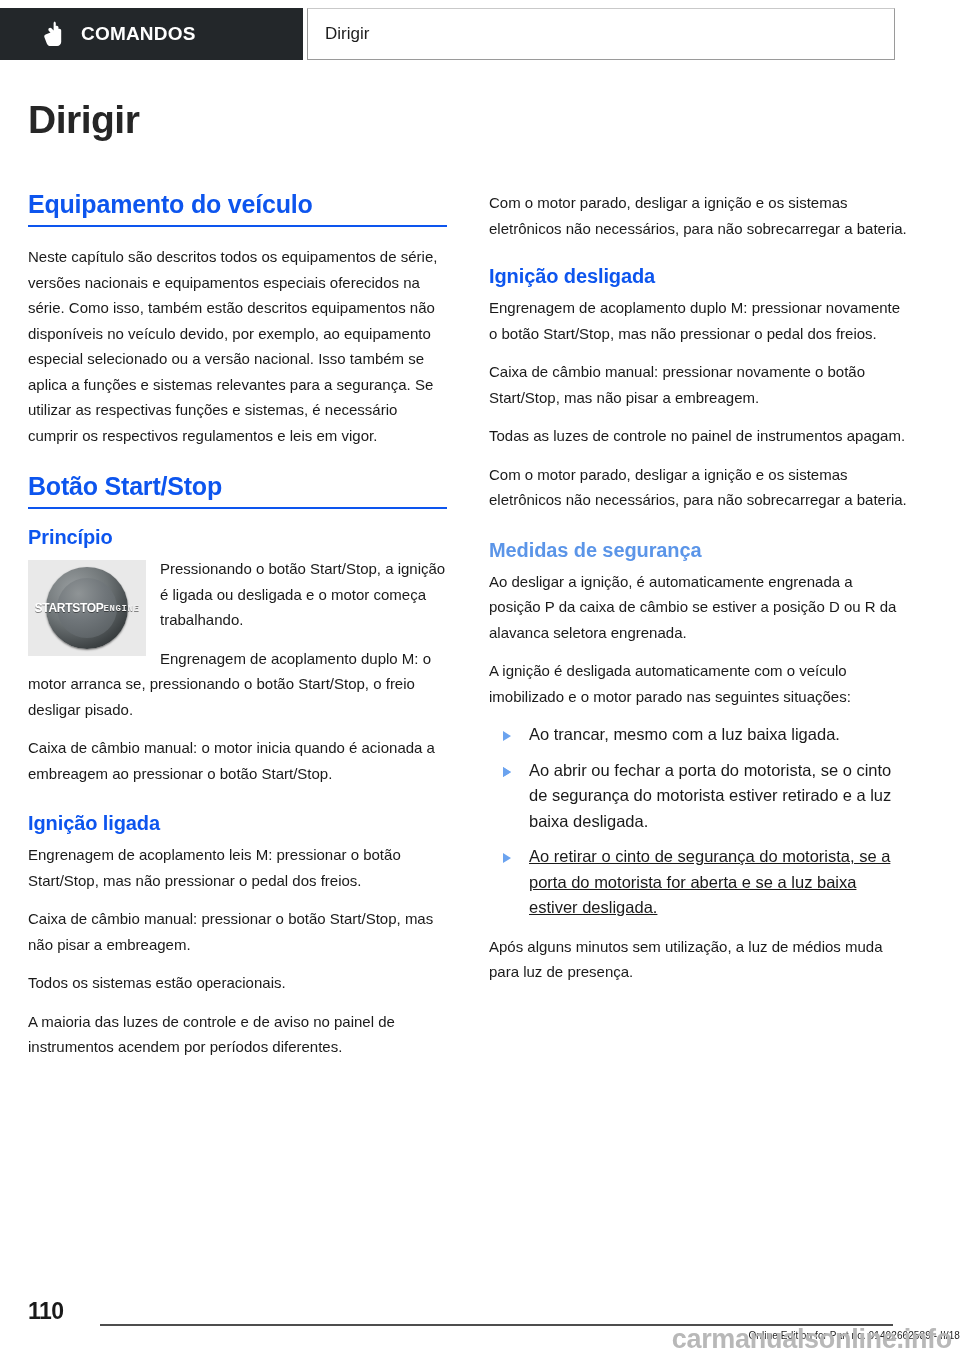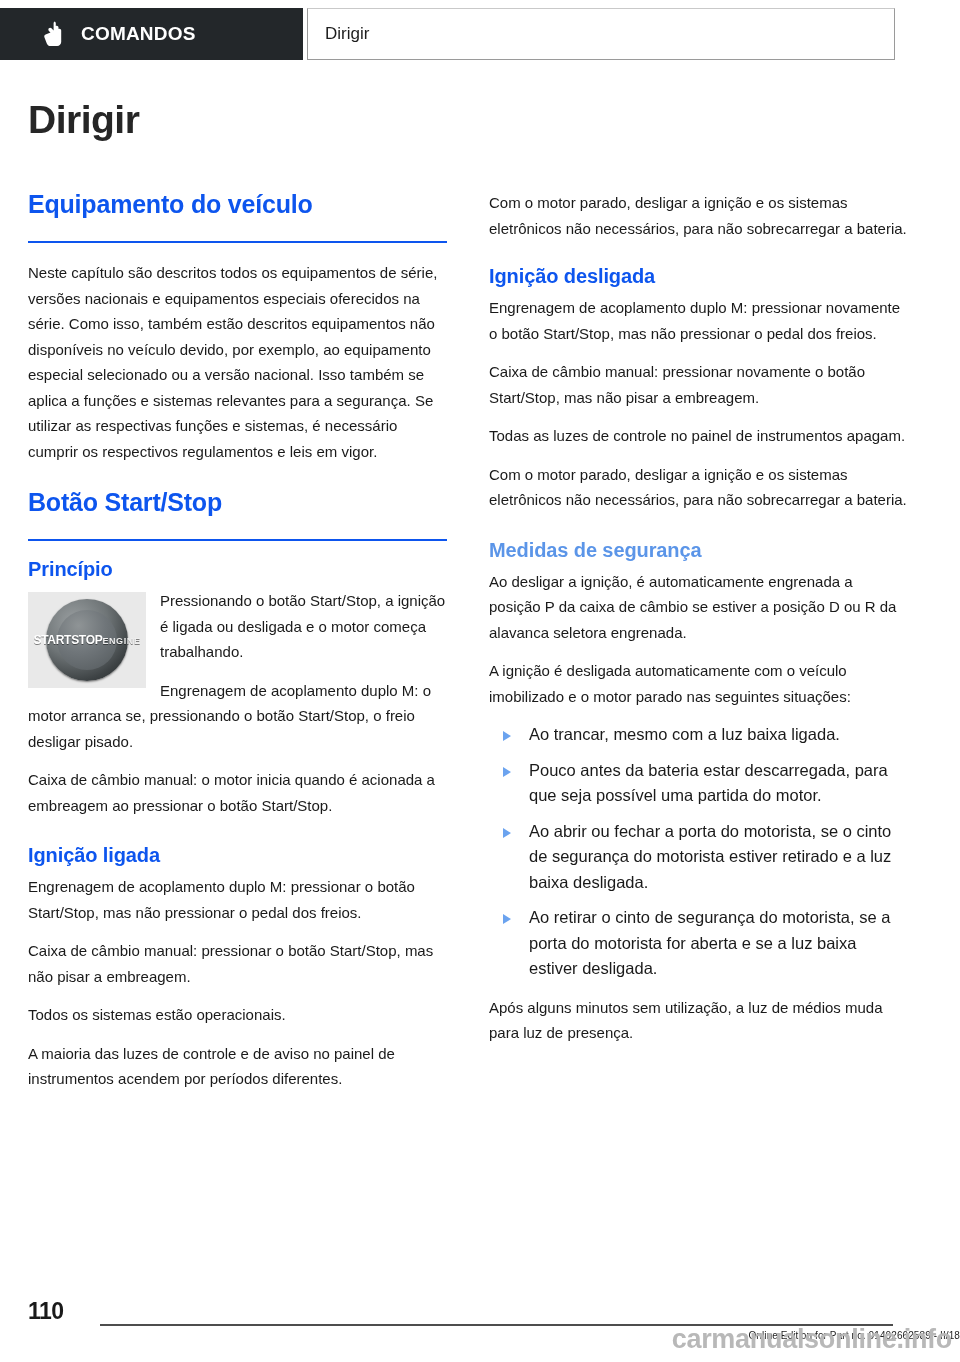--- a/index.html
+++ b/index.html
@@ -96,21 +96,21 @@
   }
 
   .col { width: 419px; }
 
   
   h1.sec {
     font-size: 25px;
     font-weight: bold;
     color: #0d55ee;
     letter-spacing: -0.2px;
-    padding-bottom: 22px;
+    padding-bottom: 6px;
     border-bottom: 2px solid #0d55ee;
     margin-bottom: 17px;
   }
 
   h2.sub {
     font-size: 20px;
     font-weight: bold;
     color: #0d55ee;
     margin-top: 21px;
     margin-bottom: 7px;
@@ -177,37 +177,38 @@
     text-shadow: 0 1px 0 rgba(0,0,0,0.45);
   }
 
   .btn-inner .e {
     color: #f0f0f0;
     font-size: 9px;
     font-weight: bold;
     letter-spacing: 0.6px;
     margin-top: 1px;
     text-shadow: 0 1px 0 rgba(0,0,0,0.45);
+    font-family: Liberation Mono, monospace;
   }
 
   .clearfix::after { content: ""; display: block; clear: both; }
 
   
   ul.bullets { list-style: none; margin: 0 0 13px 0; }
 
   ul.bullets li {
     position: relative;
     padding-left: 40px;
     font-size: 16.5px;
     line-height: 25.5px;
     color: #1a1a1a;
     margin-bottom: 10px;
   }
 
-  ul.bullets li:last-child { margin-bottom: 0; }
+  ul.bullets li:last-child { margin-bottom: 0; text-decoration: underline; }
 
   .tri {
     position: absolute;
     left: 14px;
     top: 9px;
     width: 0;
     height: 0;
     border-top: 5px solid transparent;
     border-bottom: 5px solid transparent;
     border-left: 8px solid #6ba3ef;
@@ -306,21 +307,21 @@
           </div>
         </div>
         <p class="body">Pressionando o botão Start/Stop, a ignição é ligada ou desligada e o motor começa trabalhando.</p>
         <p class="body">Engrenagem de acoplamento duplo M: o motor arranca se, pressionando o botão Start/Stop, o freio desligar pisado.</p>
       </div>
 
       <p class="body">Caixa de câmbio manual: o motor inicia quando é acionada a embreagem ao pressionar o botão Start/Stop.</p>
 
       <h2 class="sub" style="margin-top:26px">Ignição ligada</h2>
 
-      <p class="body">Engrenagem de acoplamento duplo M: pressionar o botão Start/Stop, mas não pressionar o pedal dos freios.</p>
+      <p class="body">Engrenagem de acoplamento leis M: pressionar o botão Start/Stop, mas não pressionar o pedal dos freios.</p>
       <p class="body">Caixa de câmbio manual: pressionar o botão Start/Stop, mas não pisar a embreagem.</p>
       <p class="body">Todos os sistemas estão operacionais.</p>
       <p class="body">A maioria das luzes de controle e de aviso no painel de instrumentos acendem por períodos diferentes.</p>
     </div>
 
     <div class="col">
 
       <p class="body">Com o motor parado, desligar a ignição e os sistemas eletrônicos não necessários, para não sobrecarregar a bateria.</p>
 
       <h2 class="sub" style="margin-top:24px">Ignição desligada</h2>
@@ -335,21 +336,20 @@
       <p class="body">Ao desligar a ignição, é automaticamente engrenada a posição P da caixa de câmbio se estiver a posição D ou R da alavanca seletora engrenada.</p>
       <p class="body">A ignição é desligada automaticamente com o veículo imobilizado e o motor parado nas seguintes situações:</p>
 
       <ul class="bullets">
         <li>
           <span class="tri"></span>
           <span>Ao trancar, mesmo com a luz baixa ligada.</span>
         </li>
         <li>
           <span class="tri"></span>
-          <span>Pouco antes da bateria estar descarregada, para que seja possível uma partida do motor.</span>
         </li>
         <li>
           <span class="tri"></span>
           <span>Ao abrir ou fechar a porta do motorista, se o cinto de segurança do motorista estiver retirado e a luz baixa desligada.</span>
         </li>
         <li>
           <span class="tri"></span>
           <span>Ao retirar o cinto de segurança do motorista, se a porta do motorista for aberta e se a luz baixa estiver desligada.</span>
         </li>
       </ul>

